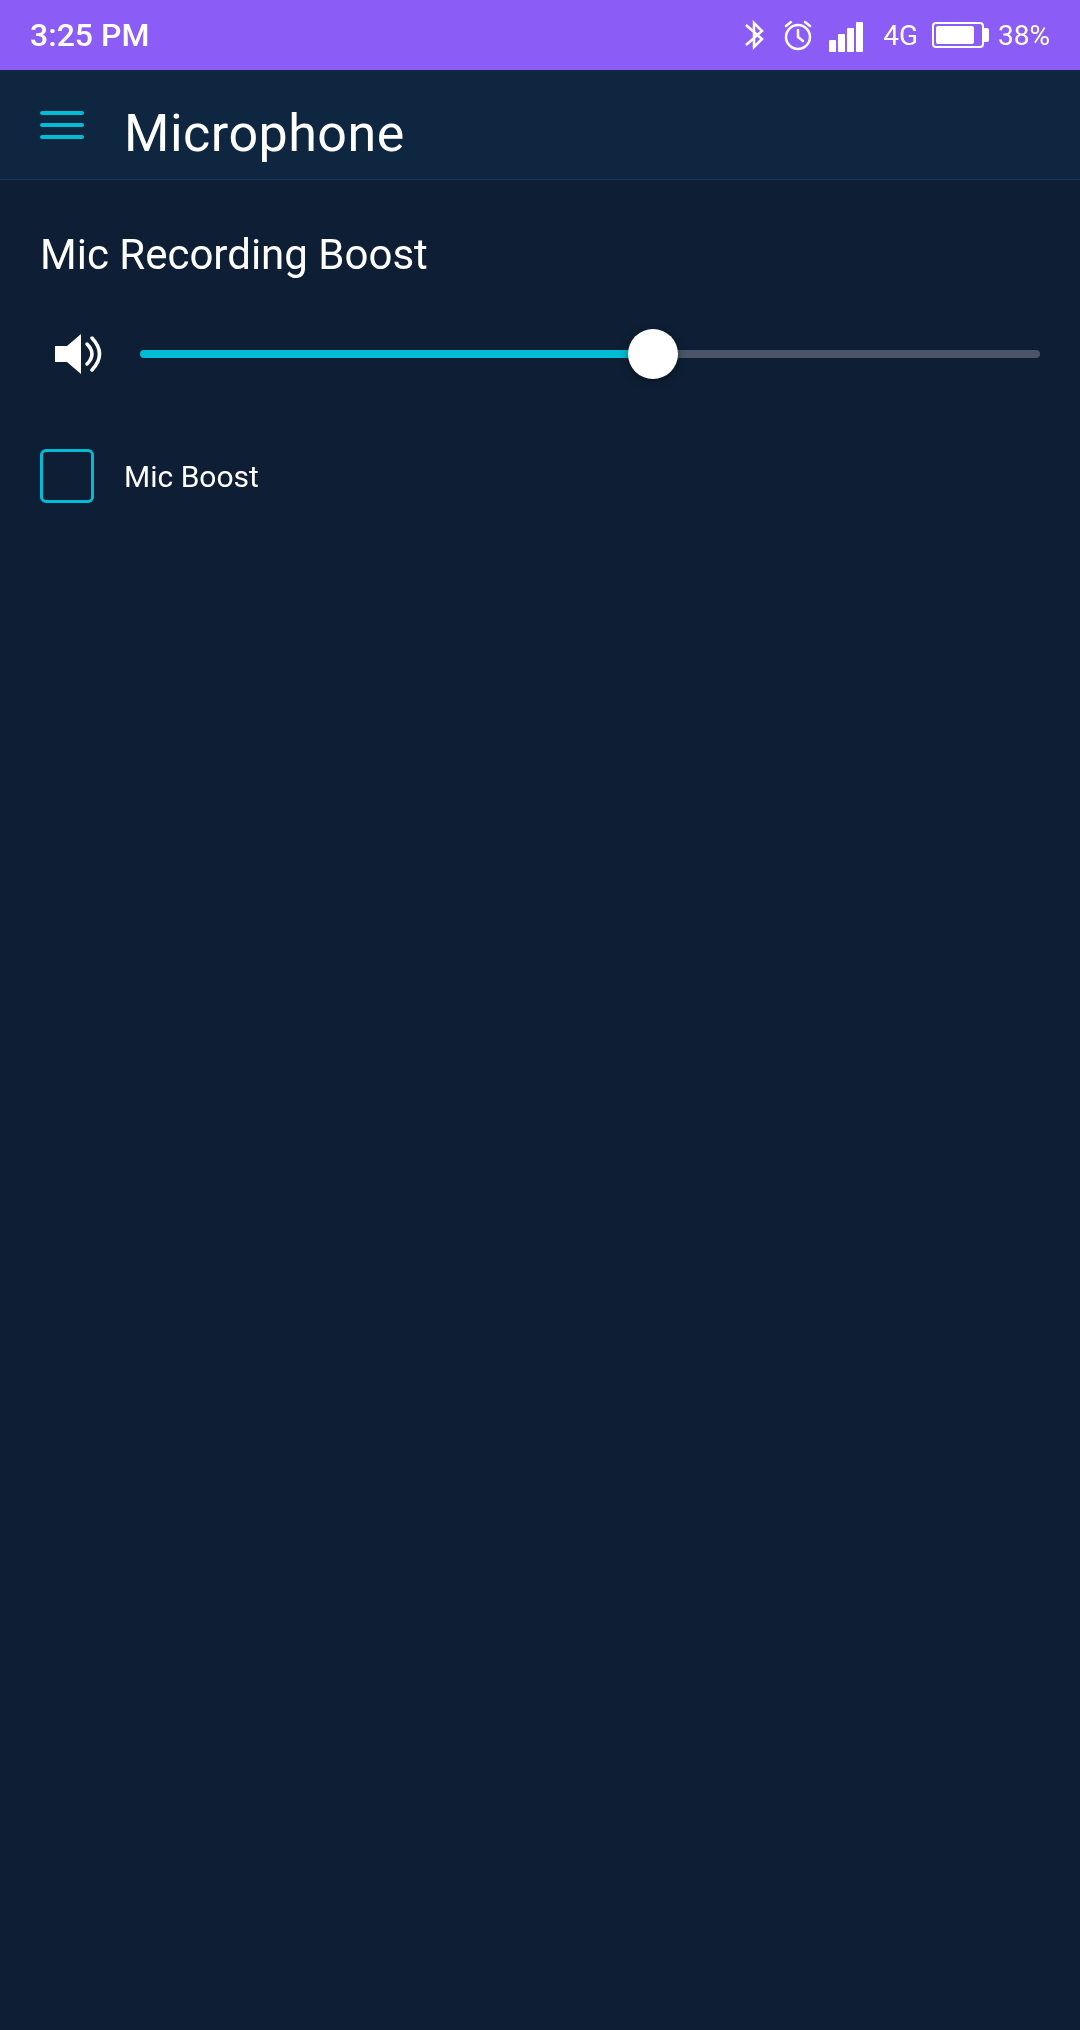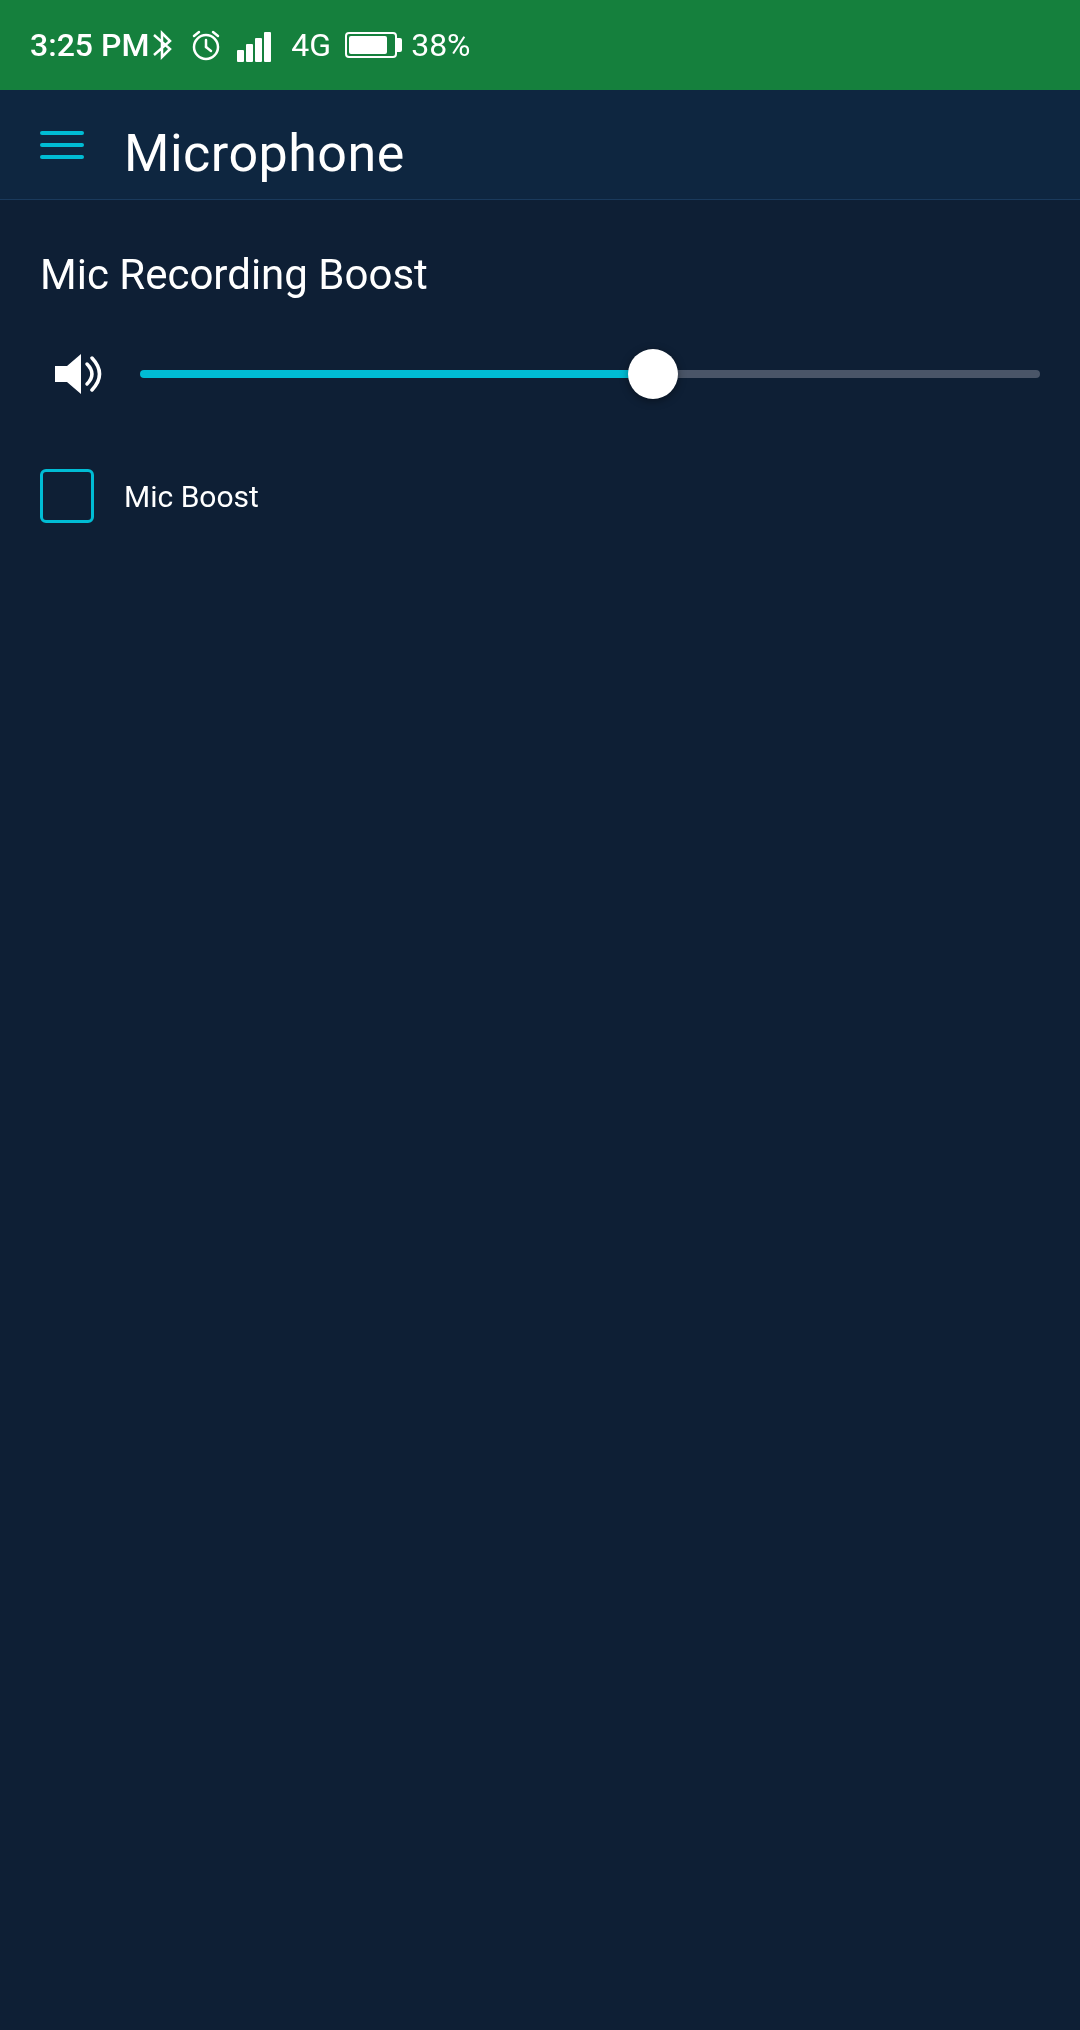--- a/index.html
+++ b/index.html
@@ -14,41 +14,42 @@
       height: 2030px;
       background-color: #0e1f35;
       font-family: 'Roboto', Arial, sans-serif;
       color: #ffffff;
       overflow: hidden;
     }
 
     
     .status-bar {
       width: 100%;
-      height: 90px;
-      background-color: #15803d;
-      display: flex;
-      align-items: center;
+      height: 70px;
+      background-color: #8b5cf6;
+      display: flex;
+      align-items: center;
+      justify-content: space-between;
       padding: 0 30px;
     }
 
     .status-time {
       font-size: 32px;
       font-weight: 500;
       color: #ffffff;
     }
 
     .status-icons {
       display: flex;
       align-items: center;
       gap: 14px;
     }
 
     .status-icon-text {
-      font-size: 32px;
+      font-size: 28px;
       color: #ffffff;
     }
 
     .battery-body {
       width: 52px;
       height: 26px;
       border: 2px solid #ffffff;
       border-radius: 4px;
       position: relative;
       display: flex;

